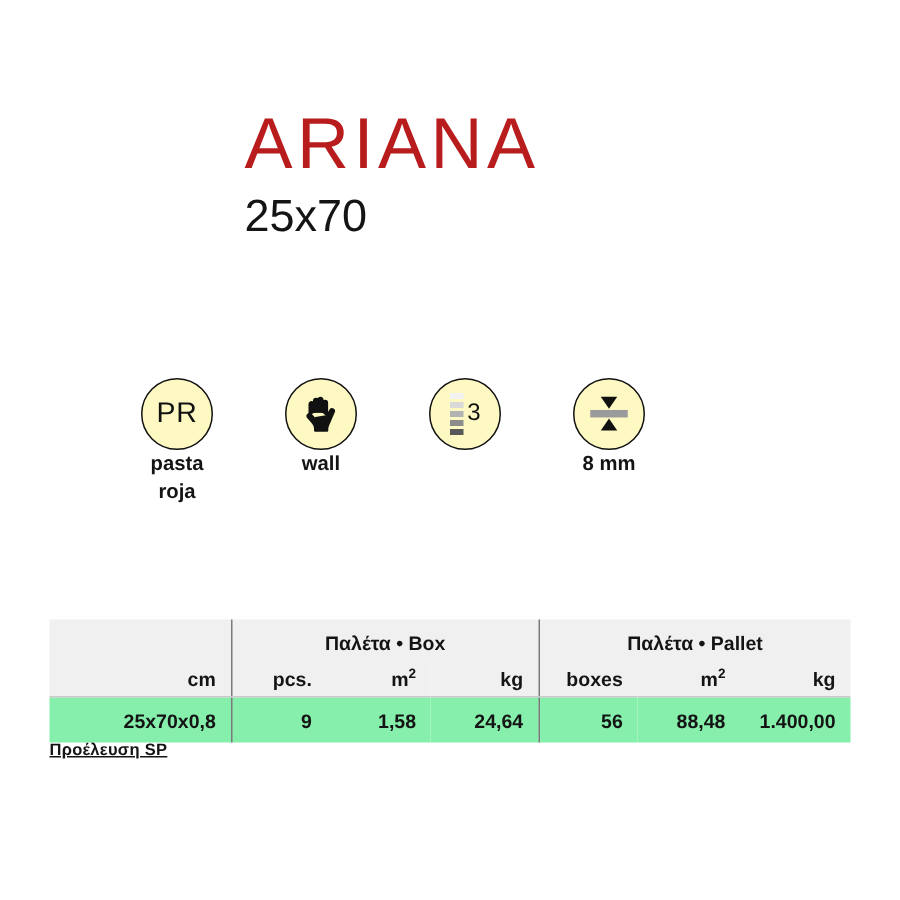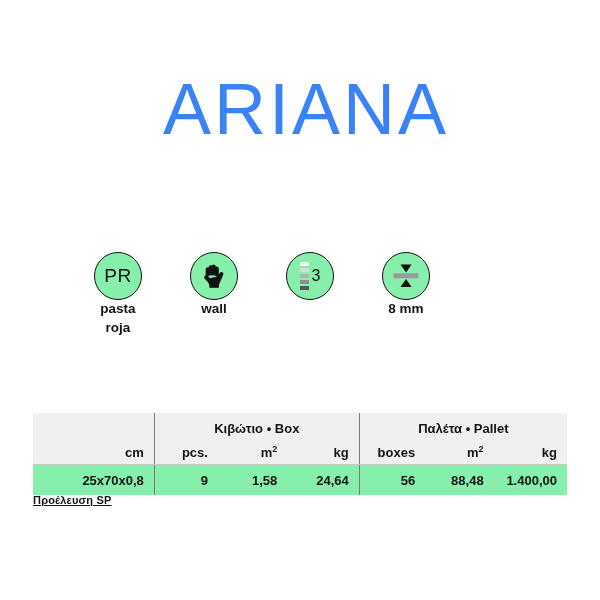--- a/index.html
+++ b/index.html
@@ -17,25 +17,25 @@
   }
 
   
   .title-block {
     position: absolute;
     left: 163px;
     top: 72px;
   }
   .product-title {
     font-family: "Liberation Sans", sans-serif;
-    font-size: 72px;
+    font-size: 48px;
     font-weight: 300;
     letter-spacing: 3px;
     line-height: 1.05;
-    color: #3b82f6;
+    color: #b91c1c;
     white-space: nowrap;
   }
   .product-size {
     font-family: "Liberation Sans", sans-serif;
     font-size: 30px;
     font-weight: 400;
     letter-spacing: 0px;
     color: #141414;
     margin-top: 6px;
     white-space: nowrap;
@@ -59,21 +59,21 @@
   .feature-circle {
     width: 48px;
     height: 48px;
     border: 1.6px solid #111111;
     border-radius: 50%;
     display: flex;
     align-items: center;
     justify-content: center;
     box-sizing: border-box;
     position: relative;
-    background: #86efac;
+    background: #fef9c3;
   }
   .feature-label {
     font-size: 13.5px;
     font-weight: 600;
     line-height: 1.38;
     text-align: center;
     color: #141414;
     white-space: pre-line;
   }
   .pr-text {
@@ -163,20 +163,21 @@
     color: #141414;
     letter-spacing: 0.2px;
     text-decoration: underline;
   }
 </style>
 </head>
 <body>
 
 <div class="title-block">
   <div class="product-title">ARIANA</div>
+  <div class="product-size">25x70</div>
 </div>
 
 <div class="features">
 
   <div class="feature">
     <div class="feature-circle">
       <span class="pr-text">PR</span>
     </div>
     <div class="feature-label">pasta
 roja</div>
@@ -224,21 +225,21 @@
     </div>
     <div class="feature-label">8 mm</div>
   </div>
 
 </div>
 
 <table class="spec-table">
   <thead>
     <tr class="hdr-row-top">
       <th class="col-cm"></th>
-      <th class="col-pcs sep-l" colspan="3">Κιβώτιο • Box</th>
+      <th class="col-pcs sep-l" colspan="3">Παλέτα • Box</th>
       <th class="col-bx sep-l" colspan="3">Παλέτα • Pallet</th>
     </tr>
     <tr class="hdr-row-bot">
       <th class="col-cm">cm</th>
       <th class="col-pcs sep-l">pcs.</th>
       <th class="col-bm2"><span>m</span><span class="sup">2</span></th>
       <th class="col-bkg">kg</th>
       <th class="col-bx sep-l">boxes</th>
       <th class="col-pm2"><span>m</span><span class="sup">2</span></th>
       <th class="col-pkg">kg</th>

